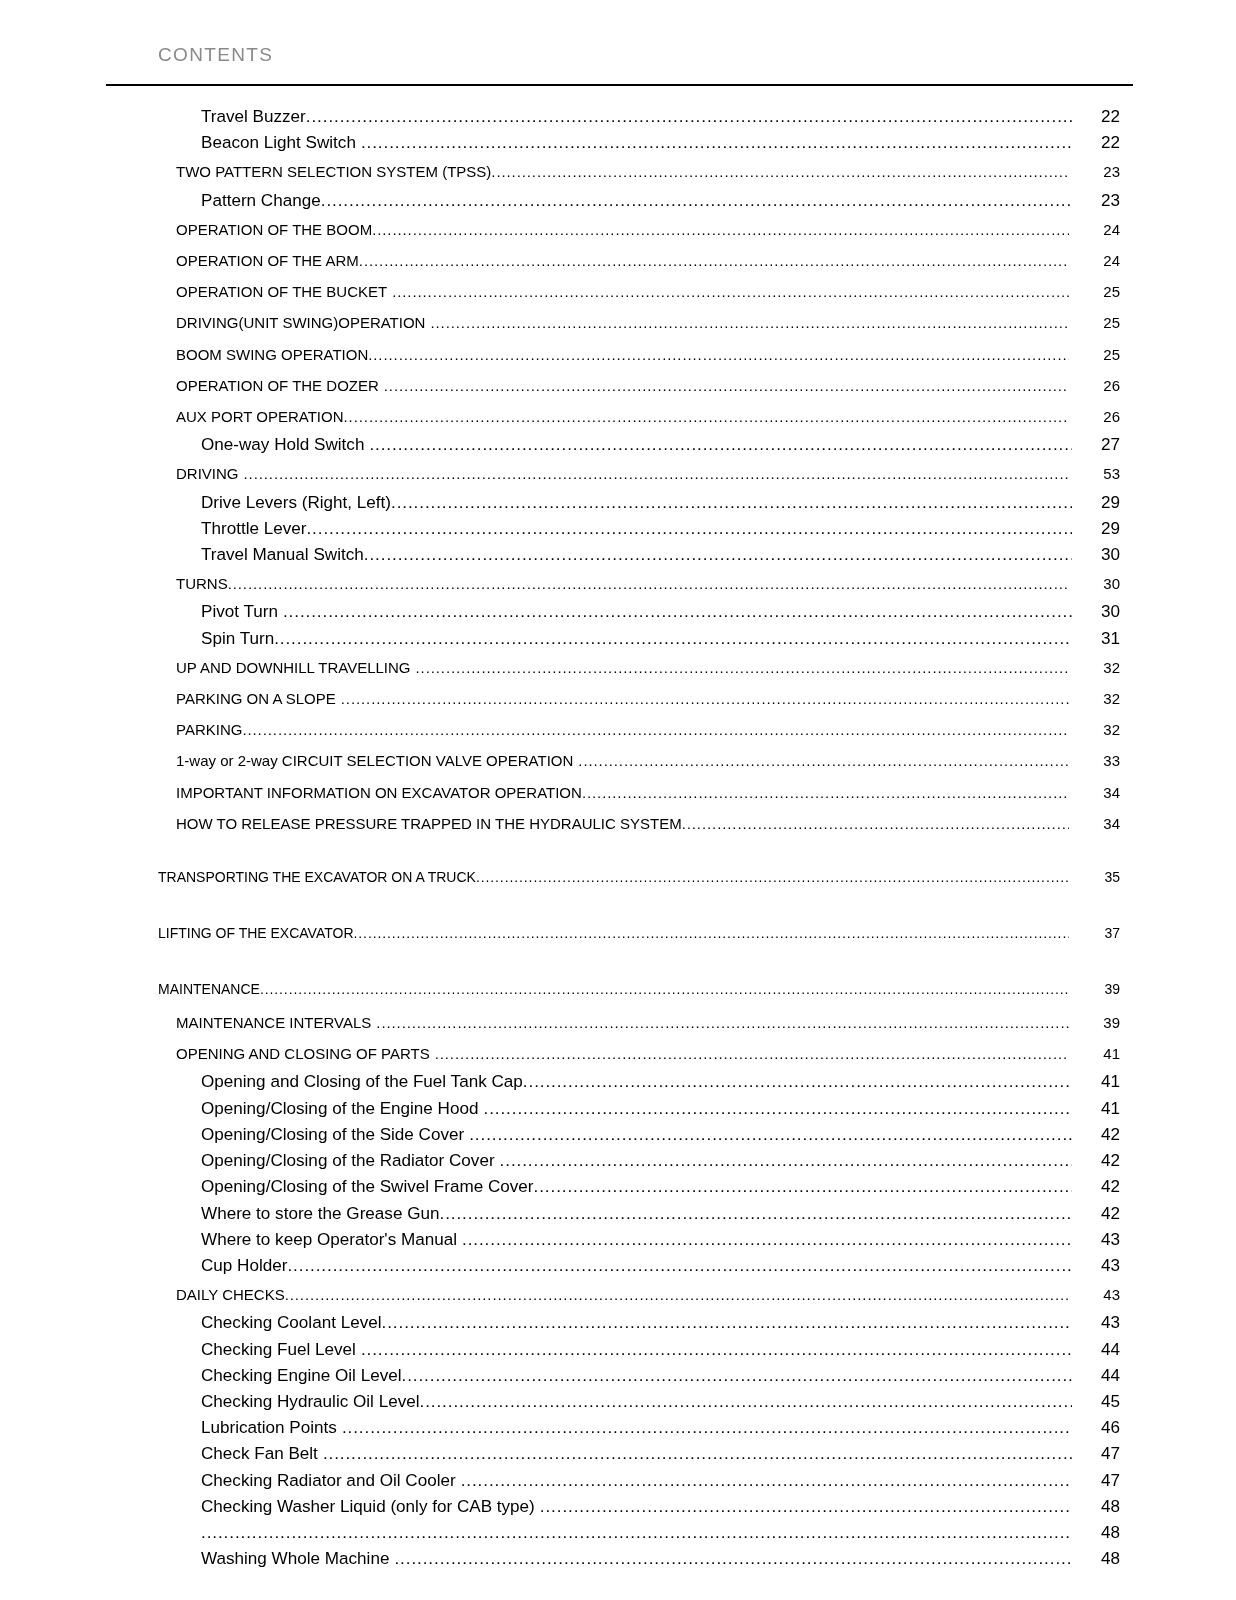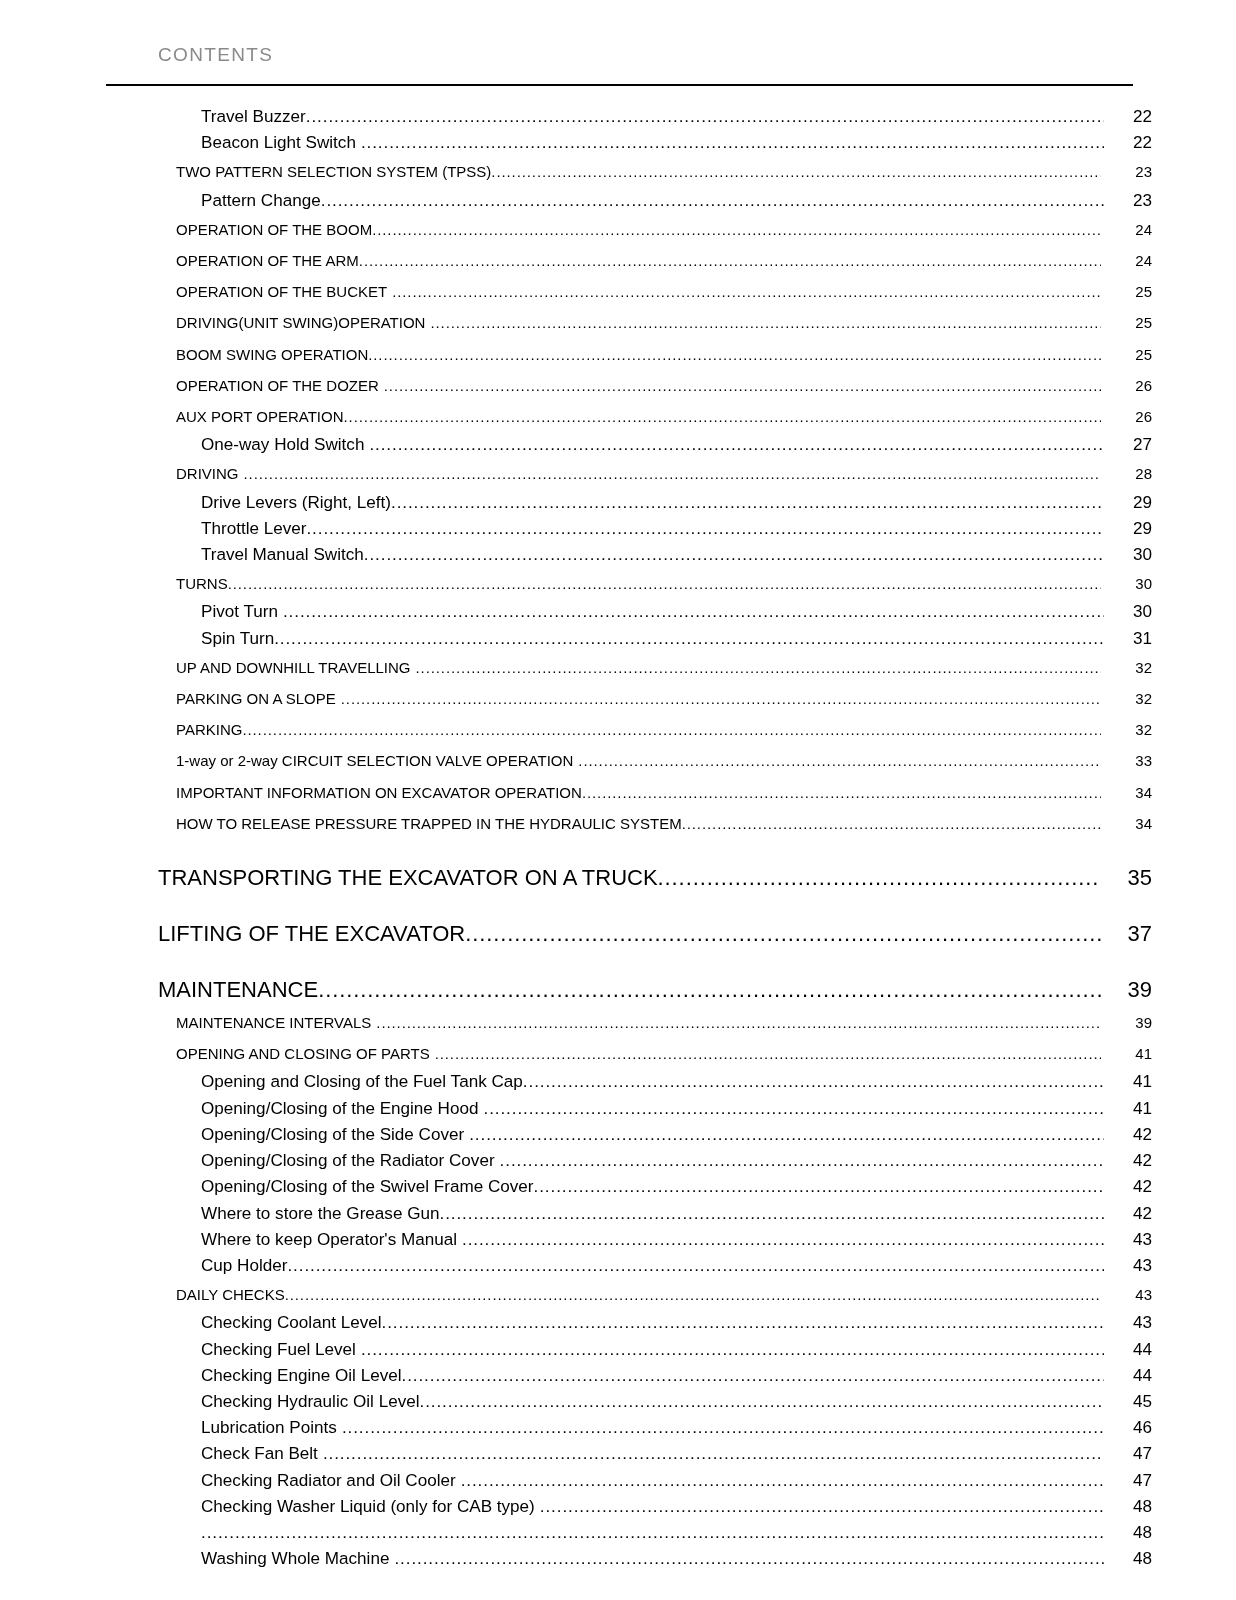--- a/index.html
+++ b/index.html
@@ -54,21 +54,21 @@
     left: 0;
     top: 104px;
     width: 1236px;
   }
 
   .toc-entry {
     display: flex;
     align-items: baseline;
     width: 1236px;
     box-sizing: border-box;
-    padding-right: 84px;
+    padding-right: 116px;
     white-space: nowrap;
   }
 
   .toc-label {
     flex: 0 0 auto;
   }
   .toc-leader {
     flex: 1 1 auto;
     overflow: hidden;
     white-space: nowrap;
@@ -79,21 +79,21 @@
   .toc-page {
     flex: 0 0 auto;
     text-align: right;
     width: 30px;
     margin-left: 19px;
   }
 
   
   .lvl0 {
     padding-left: 158px;
-    font-size: 22px;
+    font-size: 14px;
     line-height: 35px;
   }
   .lvl0 .toc-page { width: 32px; }
 
   .lvl1 {
     padding-left: 176px;
     font-size: 15px;
     line-height: 31.2px;
   }
   .lvl1 .toc-page { width: 32px; }
@@ -178,21 +178,21 @@
         <span class="toc-page">26</span>
       </div>
       <div class="toc-entry lvl2">
         <span class="toc-label">One-way Hold Switch</span>
         <span class="toc-leader sp-before-dots">......................................................................................................................................................................................................................................</span>
         <span class="toc-page">27</span>
       </div>
       <div class="toc-entry lvl1">
         <span class="toc-label">DRIVING</span>
         <span class="toc-leader sp-before-dots">......................................................................................................................................................................................................................................</span>
-        <span class="toc-page">28</span>
+        <span class="toc-page">53</span>
       </div>
       <div class="toc-entry lvl2">
         <span class="toc-label">Drive Levers (Right, Left)</span>
         <span class="toc-leader">......................................................................................................................................................................................................................................</span>
         <span class="toc-page">29</span>
       </div>
       <div class="toc-entry lvl2">
         <span class="toc-label">Throttle Lever</span>
         <span class="toc-leader">......................................................................................................................................................................................................................................</span>
         <span class="toc-page">29</span>

